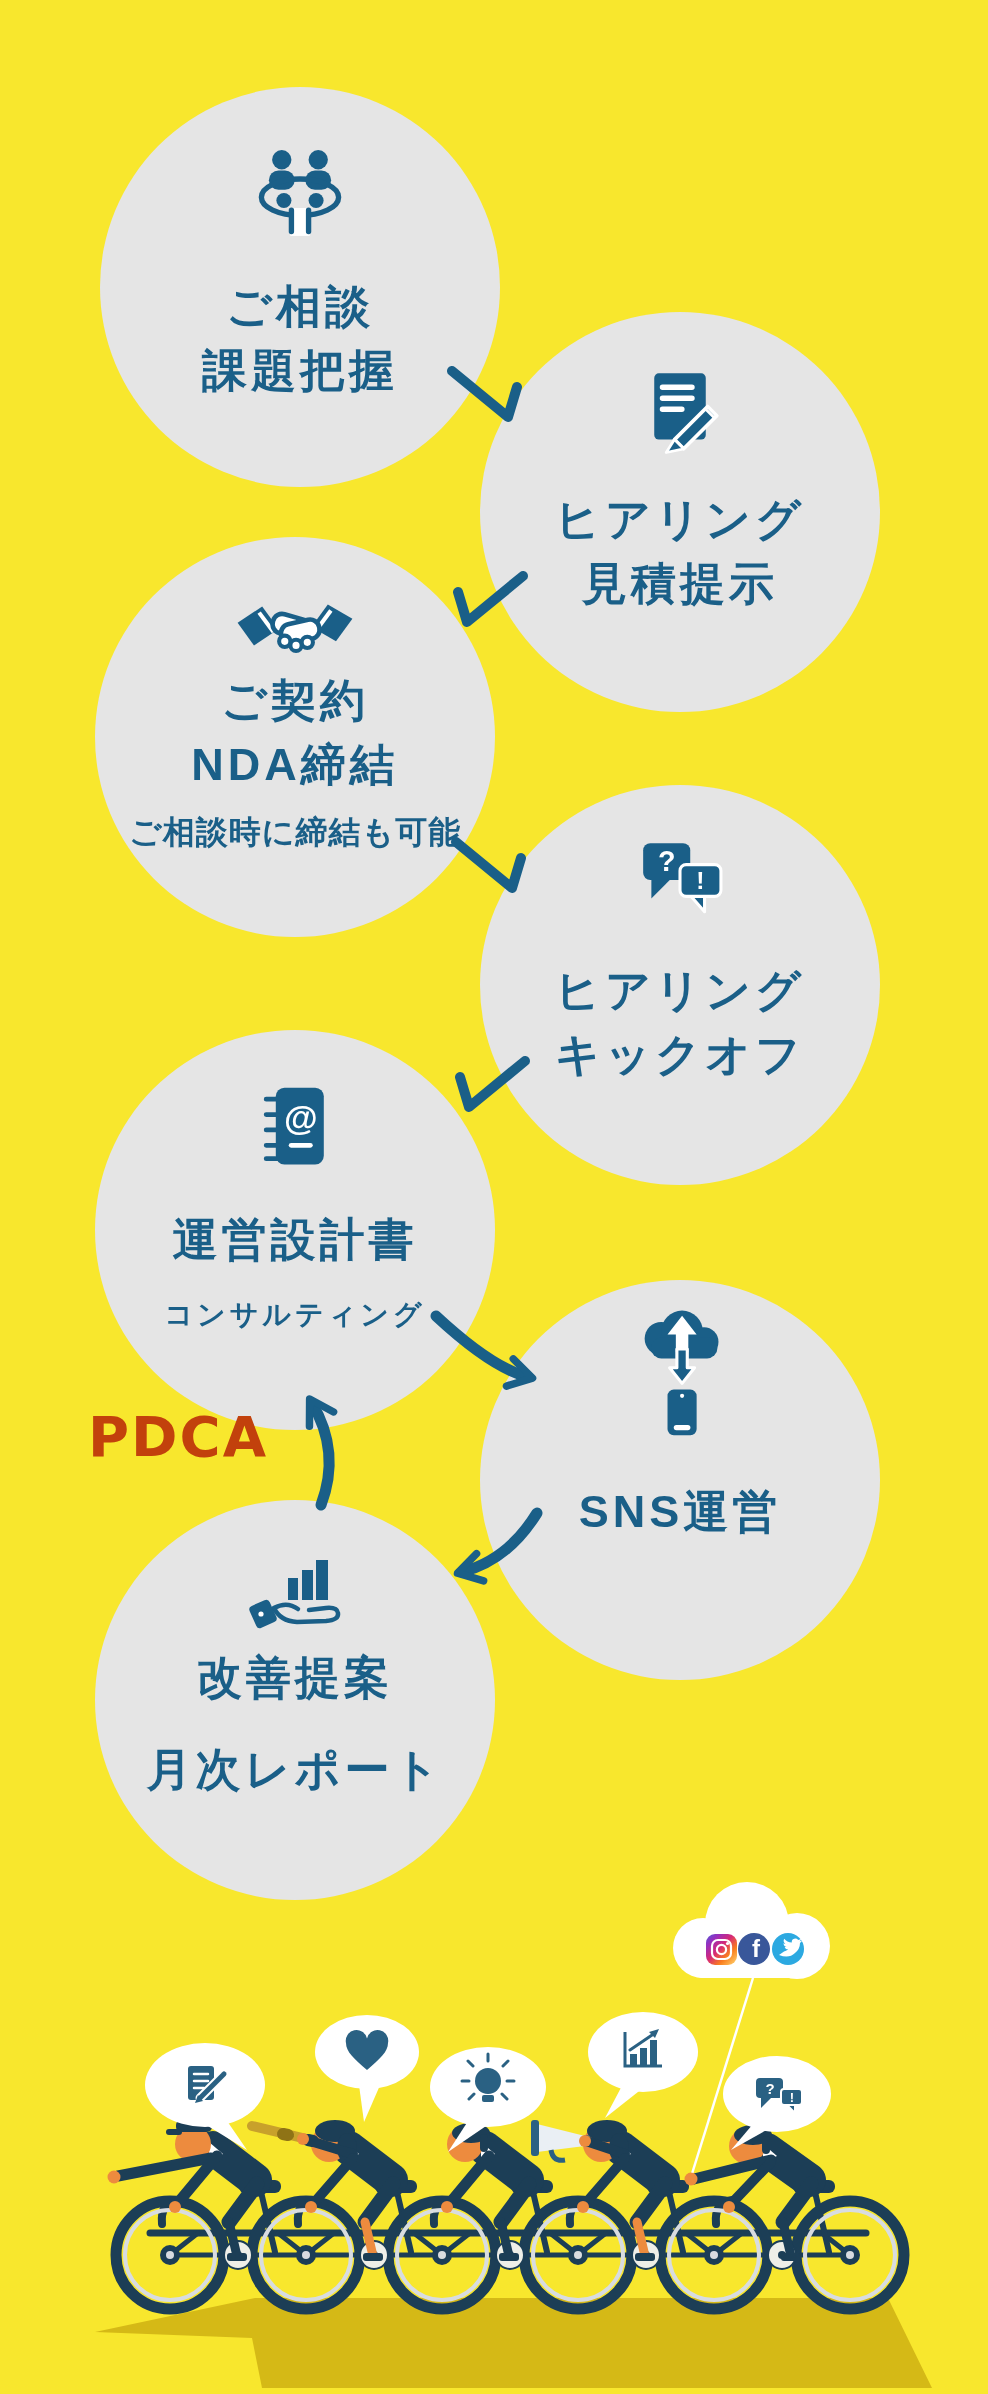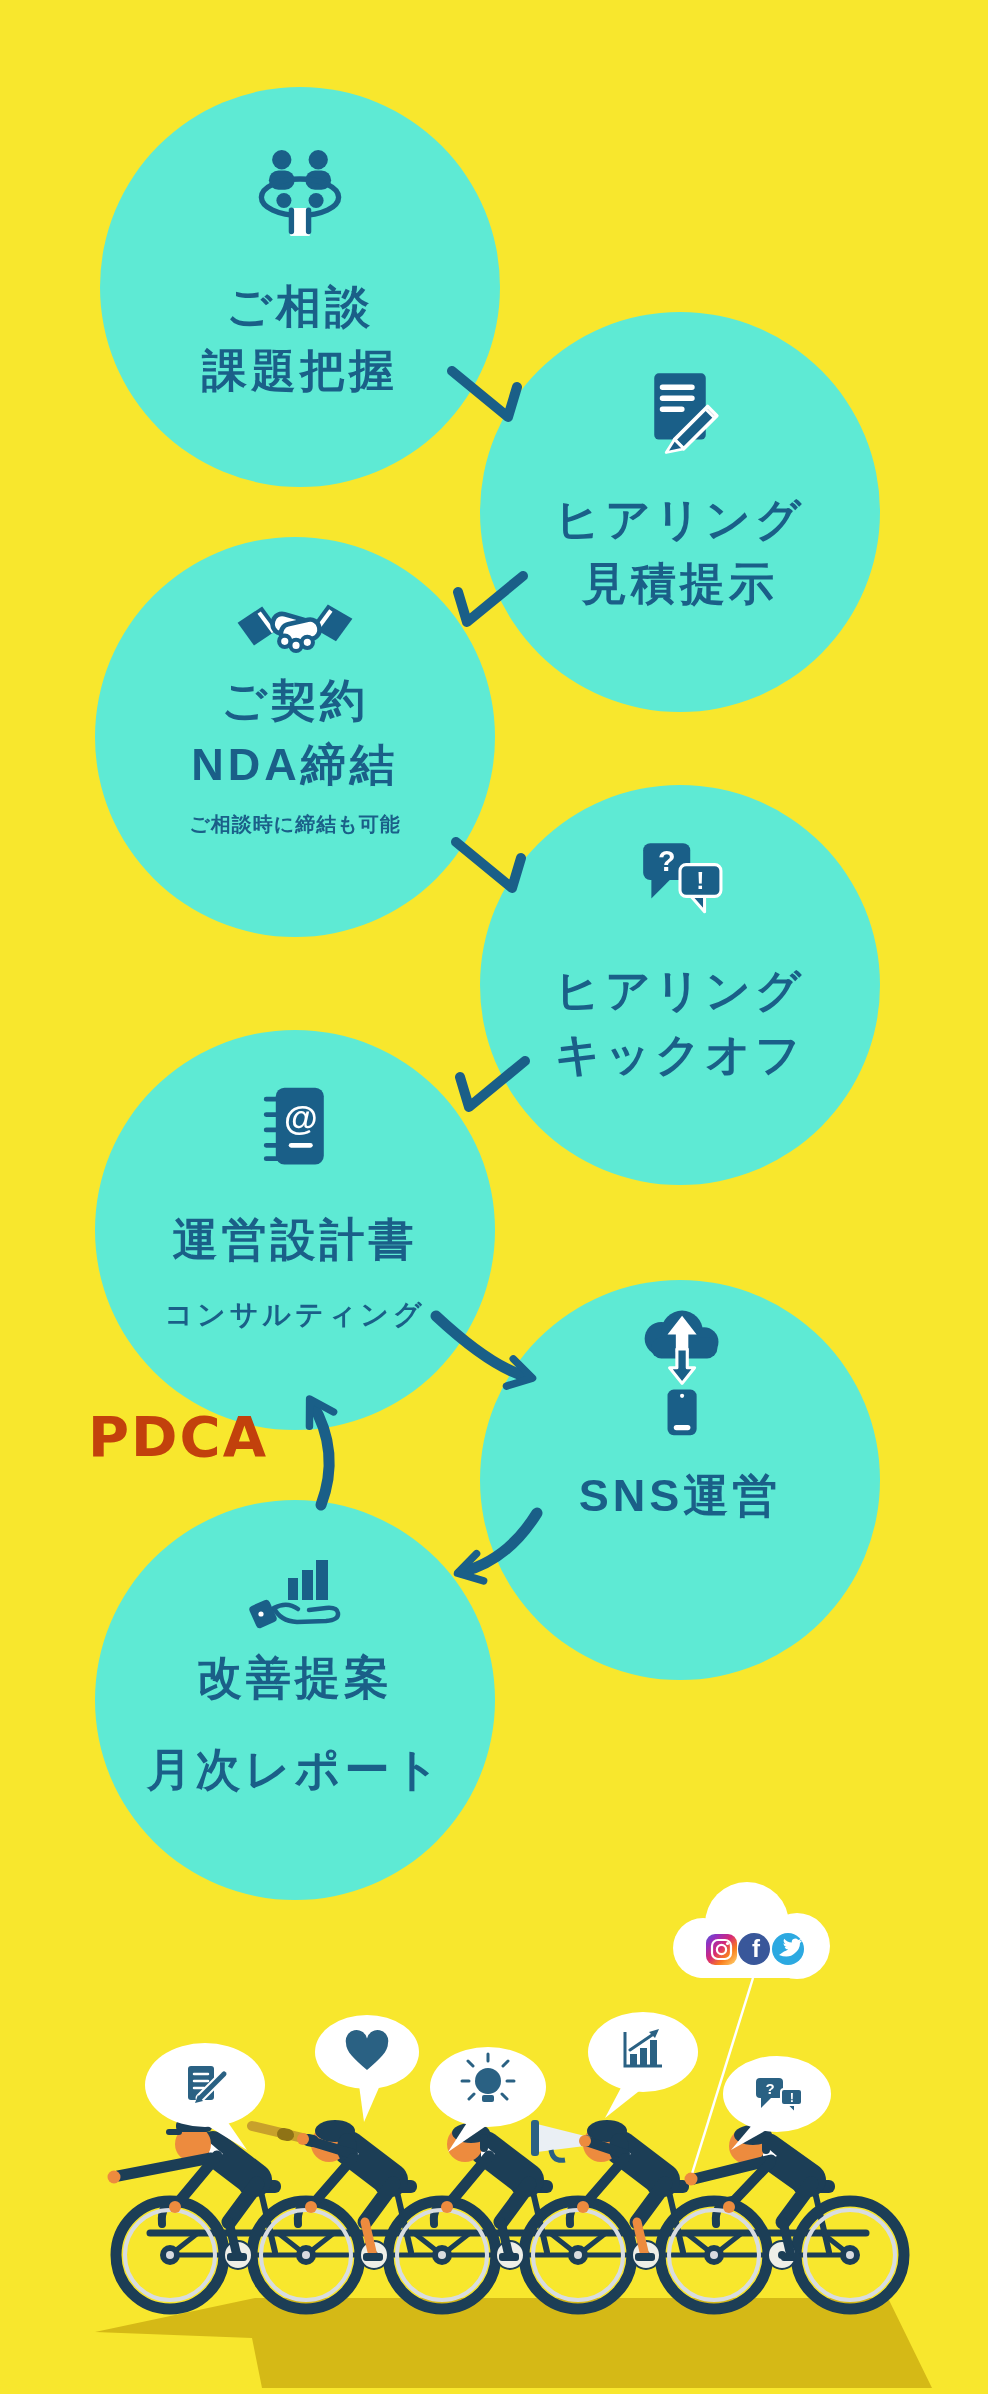--- a/index.html
+++ b/index.html
@@ -3,25 +3,25 @@
 <meta charset="utf-8">
 <style>
   html,body{margin:0;padding:0;}
   body{
     width:988px;height:2394px;position:relative;overflow:hidden;
     background:#F8E72D;
     font-family:"Liberation Sans",sans-serif;
   }
   .step-circle{
     position:absolute;width:400px;height:400px;border-radius:50%;
-    background:#5eead4;display:flex;flex-direction:column;align-items:center;
+    background:#e5e5e5;display:flex;flex-direction:column;align-items:center;
     text-align:center;z-index:1;
   }
   .step-title{font-weight:bold;color:#1A5F88;font-size:45px;line-height:64px;letter-spacing:4px;white-space:nowrap;}
-  .step-note{font-weight:bold;color:#1A5F88;font-size:20px;letter-spacing:1px;margin-top:14px;white-space:nowrap;}
+  .step-note{font-weight:bold;color:#1A5F88;font-size:32px;letter-spacing:1px;margin-top:14px;white-space:nowrap;}
   .step-sub{font-weight:bold;color:#1A5F88;font-size:28px;letter-spacing:4px;margin-top:24px;white-space:nowrap;}
   .icon-wrap{display:flex;align-items:center;justify-content:center;}
   #pdca{
     position:absolute;left:88px;top:1404px;z-index:2;
     font-family:"DejaVu Sans","Liberation Sans",sans-serif;
     font-size:56px;font-weight:bold;color:#c2410c;letter-spacing:2px;
   }
   .overlay{position:absolute;left:0;top:0;z-index:3;pointer-events:none;}
   #illustration{position:absolute;left:0;top:1860px;z-index:2;}
 </style>
@@ -118,21 +118,21 @@
           <circle cx="73" cy="30" r="14"></circle>
         <rect x="22" y="26" width="64" height="20" rx="10"></rect>
       </g>
       <polygon points="52,5 66,23 58,23 58,40 46,40 46,23 38,23" fill="#ffffff"></polygon>
       <polygon points="52,70 64,55 57,55 57,37 47,37 47,55 40,55" fill="#1A5F88" stroke="#ffffff" stroke-width="3" stroke-linejoin="round"></polygon>
       <rect x="38" y="76" width="28" height="44" rx="6" fill="#1A5F88"></rect>
       <circle cx="52" cy="82" r="2" fill="#ffffff"></circle>
       <rect x="44" y="110" width="16" height="5" rx="2.5" fill="#ffffff"></rect>
     </svg>
   </div>
-  <div class="step-title" style="margin-top:22px;">SNS運営</div>
+  <div class="step-title" style="margin-top:38px;">SNS運営</div>
 </div>
 
 <div class="step-circle" style="left:95px;top:1500px;">
   <div class="icon-wrap" style="margin-top:46px;height:100px;">
     <svg width="116" height="100" viewBox="0 0 110 100" fill="none">
       <rect x="48" y="32" width="10" height="22" fill="#1A5F88"></rect>
       <rect x="62" y="24" width="11" height="30" fill="#1A5F88"></rect>
       <rect x="76" y="14" width="12" height="40" fill="#1A5F88"></rect>
       <path d="M34 62 q 6 13 23 14 l 29 -1 q 13 -1 12 -8 q -1 -6 -12 -5 l -17 2" stroke="#1A5F88" stroke-width="4.5" fill="none" stroke-linecap="round" stroke-linejoin="round"></path>
       <path d="M34 62 q 13 -7 24 1" stroke="#1A5F88" stroke-width="4.5" fill="none" stroke-linecap="round"></path>

